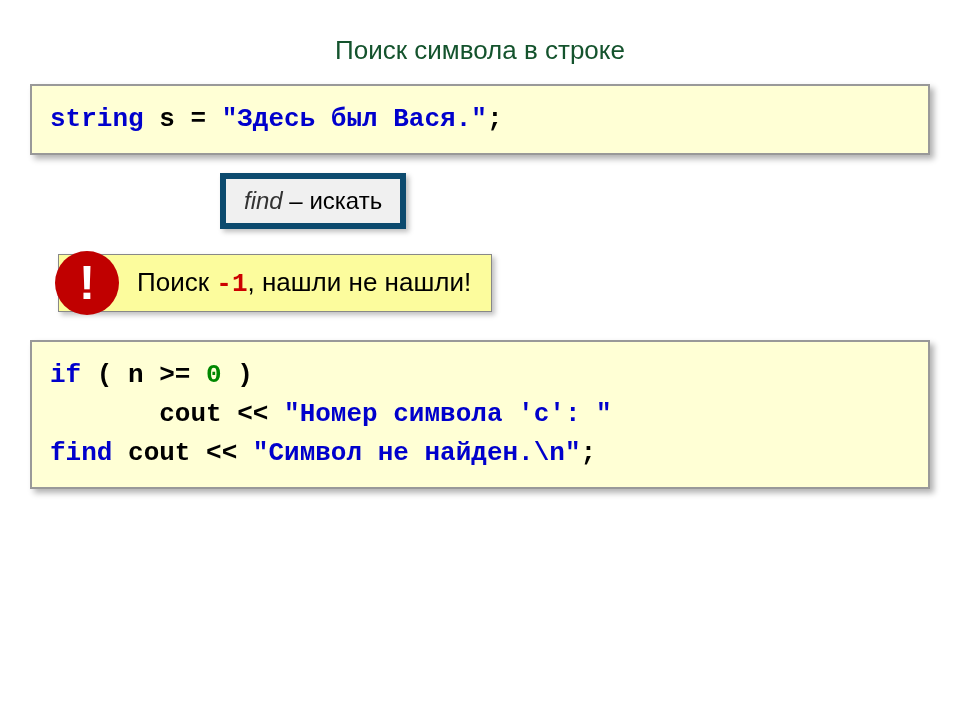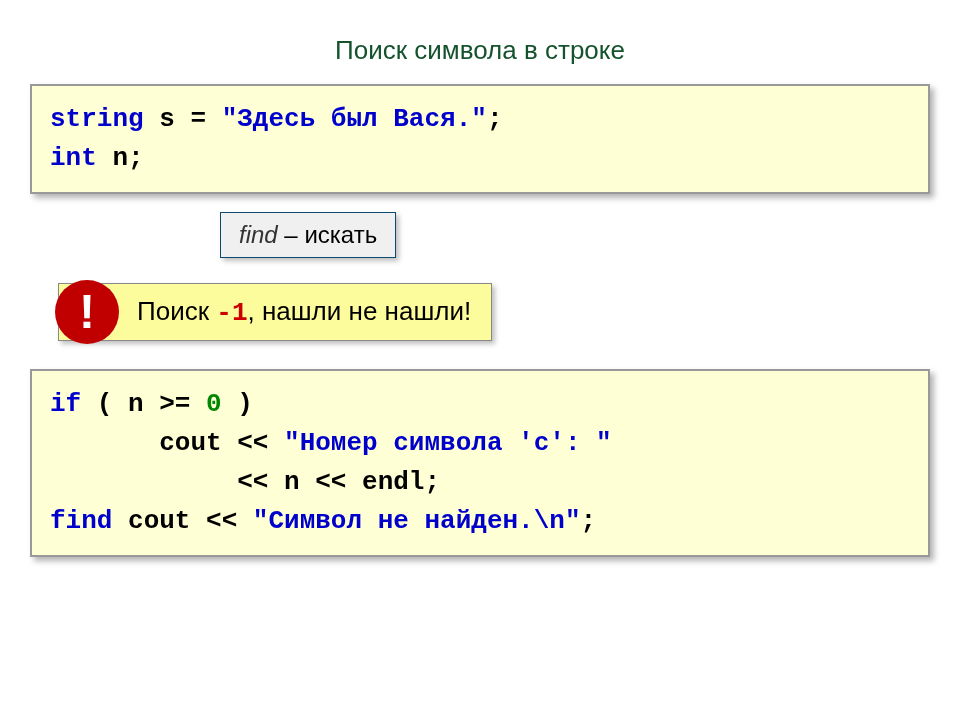--- a/index.html
+++ b/index.html
@@ -29,21 +29,21 @@
       padding: 14px 18px;
       font-family: 'Courier New', monospace;
       font-size: 26px;
       font-weight: bold;
       line-height: 1.5;
       margin-bottom: 10px;
       position: relative;
     }
     .note-box {
       background: #f0f0f0;
-      border: 1px solid #0c4a6e;
+      border: 6px solid #0c4a6e;
       box-shadow: 3px 3px 5px rgba(0,0,0,0.25);
       padding: 8px 18px;
       font-size: 24px;
       font-style: italic;
       display: inline-block;
       margin-left: 190px;
       margin-bottom: 25px;
       margin-top: 8px;
     }
     .alert-wrapper {
@@ -90,41 +90,37 @@
 <body>
 
 
 
 <div class="title">Поиск символа в строке</div>
 
 <div class="code-box">
   <div>
     <span class="kw-blue">string</span><span class="kw-black"> s = </span><span class="kw-blue">"Здесь был Вася."</span><span class="kw-black">;</span>
   </div>
-  <div>
-    <span class="kw-blue">int</span><span class="kw-black"> n;</span>
-  </div>
 </div>
 
 <div class="note-box">
   <span class="find-italic">find</span><span class="rest"> – искать</span>
 </div>
 
 <div class="alert-wrapper">
   <div class="alert-box">
     <div class="alert-circle">!</div>
     <span>Поиск </span><span class="kw-red">-1</span><span>, нашли не нашли!</span>
   </div>
 </div>
 
 <div class="code-box spacer">
   <div>
     <span class="kw-blue">if</span><span class="kw-black"> ( n &gt;= </span><span class="kw-green">0</span><span class="kw-black"> )</span>
   </div>
   <div style="white-space: pre;"><span class="kw-black">       cout &lt;&lt; </span><span class="kw-blue">"Номер символа 'c': "</span></div>
-  <div style="white-space: pre;"><span class="kw-black">            &lt;&lt; n &lt;&lt; endl;</span></div>
   <div>
     <span class="kw-blue">find</span><span class="kw-black"> cout &lt;&lt; </span><span class="kw-blue">"Символ не найден.\n"</span><span class="kw-black">;</span>
   </div>
 </div>
 
 
 
 
 </body></html>

